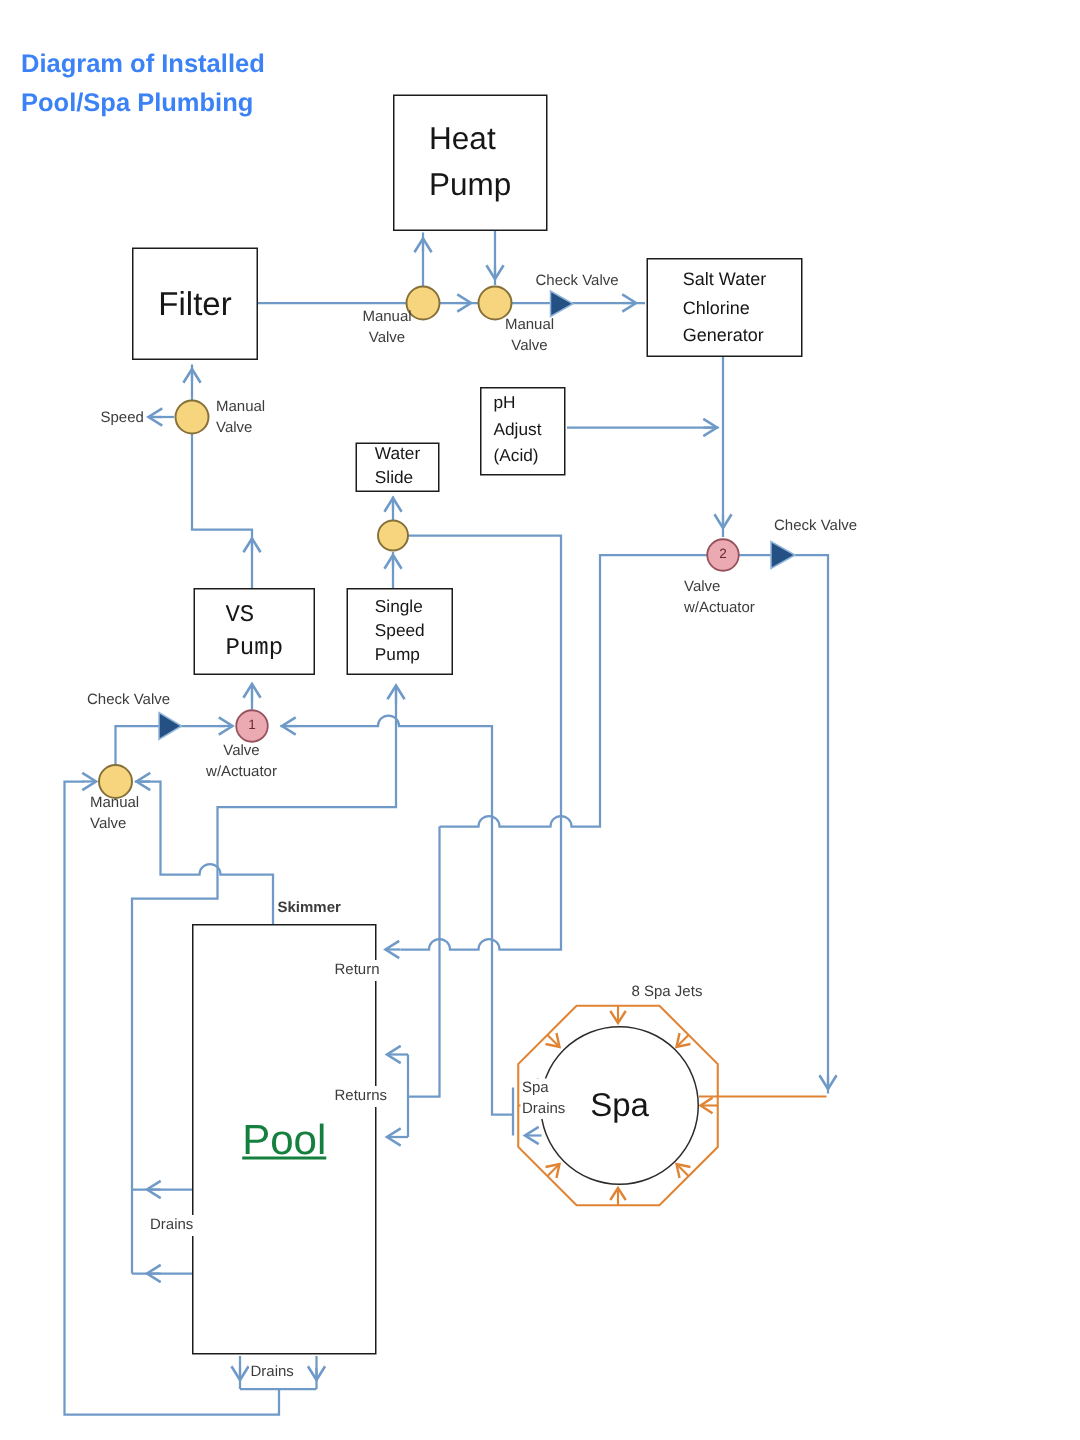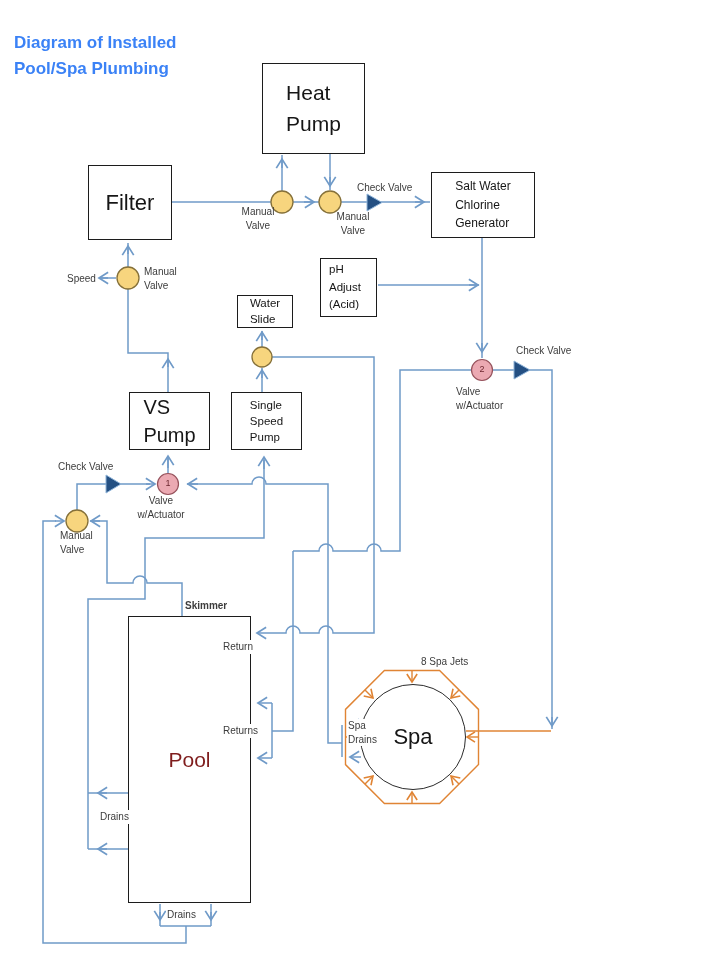--- a/index.html
+++ b/index.html
@@ -5,21 +5,21 @@
   html,body{margin:0;padding:0;background:#ffffff;}
   .canvas{position:relative;width:720px;height:960px;background:#ffffff;overflow:hidden;
           font-family:"Liberation Sans",sans-serif;}
   .canvas svg{position:absolute;left:0;top:0;}
   .box{position:absolute;background:#ffffff;border:1.6px solid #1c1c1c;display:flex;
        align-items:center;justify-content:center;text-align:left;color:#161616;
        white-space:pre-line;z-index:3;}
   .box.big{font-size:21px;line-height:1.45;}
   .box.small{font-size:12px;line-height:1.55;}
   .pool{position:absolute;background:#ffffff;border:1.6px solid #1c1c1c;z-index:2;
-        display:flex;align-items:center;justify-content:center;font-size:21px;color:#7f1d1d;}
+        display:flex;align-items:center;justify-content:center;font-size:28px;color:#15803d;text-decoration:underline;}
   .spa{position:absolute;background:#ffffff;border:1.4px solid #2b2b2b;border-radius:50%;
        z-index:2;display:flex;align-items:center;justify-content:center;font-size:22px;color:#161616;}
   .lbl{position:absolute;font-size:10px;line-height:1.35;color:#3c3c3c;white-space:pre-line;
        z-index:4;background:#ffffff;padding:0 1px;}
   .lbl.c{text-align:center;}
   .lbl.nobg{background:transparent;}
   .title{position:absolute;font-size:17px;font-weight:bold;line-height:1.5;
          color:#3b82f6;white-space:pre-line;z-index:4;}
   .vnum{position:absolute;width:20px;text-align:center;font-size:9px;color:#6d2730;z-index:6;}
 </style>
@@ -147,21 +147,21 @@
   <div class="box big" style="left:262px;top:63px;width:101px;height:89px;">Heat
 Pump</div>
   <div class="box small" style="left:320px;top:258px;width:57px;height:59px;justify-content:flex-start;text-align:left;padding-left:8px;box-sizing:border-box;font-size:11.5px;">pH
 Adjust
 (Acid)</div>
   <div class="box small" style="left:431px;top:172px;width:102px;height:64px;">Salt Water
 Chlorine
 Generator</div>
   <div class="box small" style="left:237px;top:295px;width:54px;height:31px;font-size:11.5px;line-height:1.35;">Water
 Slide</div>
-  <div class="box big" style="left:129px;top:392px;width:79px;height:56px;font-size:20px;line-height:1.4;">VS
+  <div class="box big" style="left:129px;top:392px;width:79px;height:56px;font-size:16px;line-height:1.4;font-family:Liberation Mono, monospace;">VS
 Pump</div>
   <div class="box small" style="left:231px;top:392px;width:69px;height:56px;font-size:11.5px;line-height:1.4;">Single
 Speed
 Pump</div>
 
   <div class="pool" style="left:128px;top:616px;width:121px;height:285px;">Pool</div>
   <div class="spa" style="left:360px;top:684px;width:104px;height:104px;">Spa</div>
 
   <div class="lbl c nobg" style="left:227px;top:205px;width:60px;">Manual
 Valve</div>

